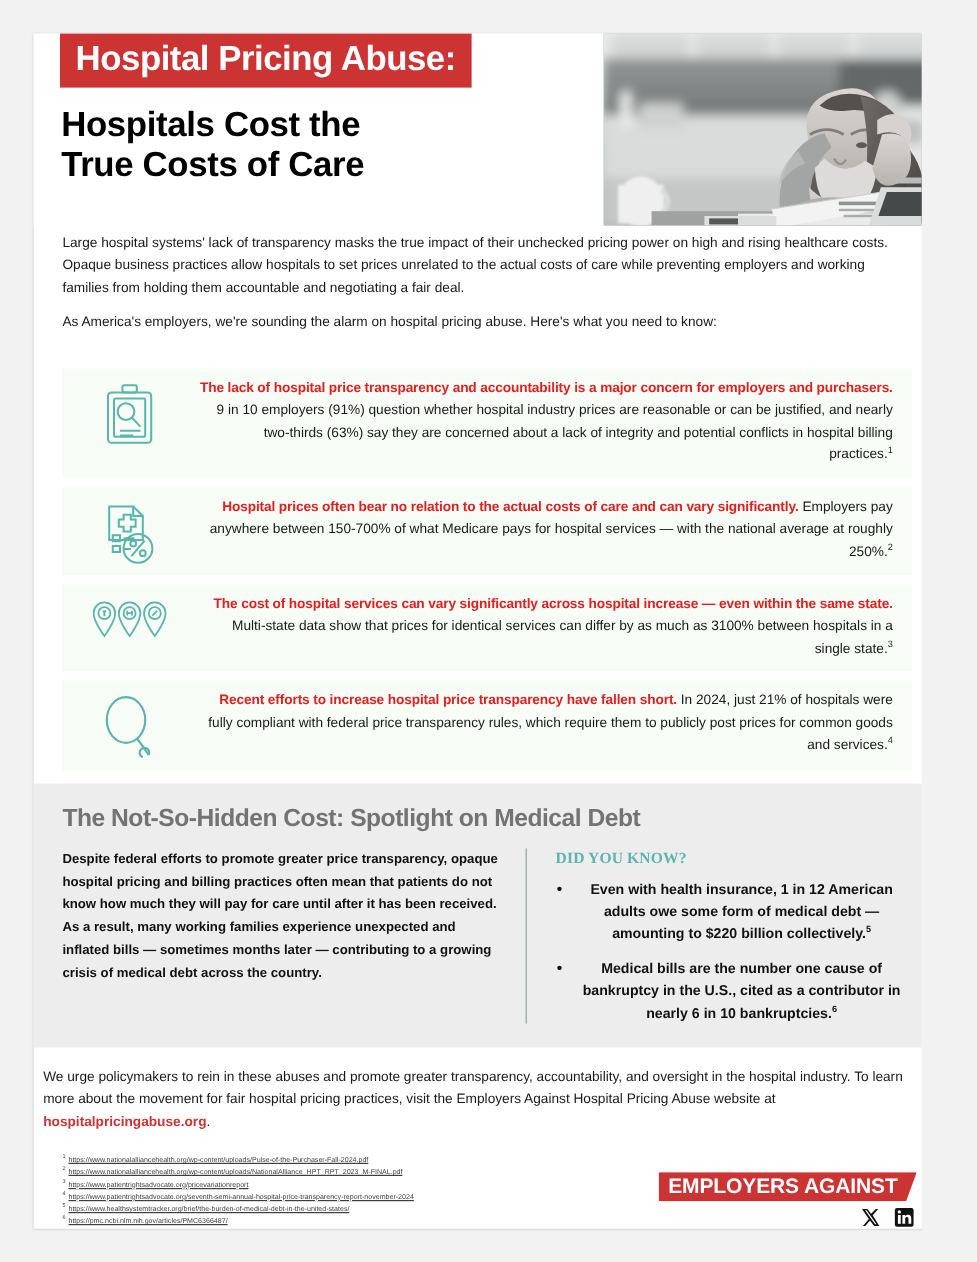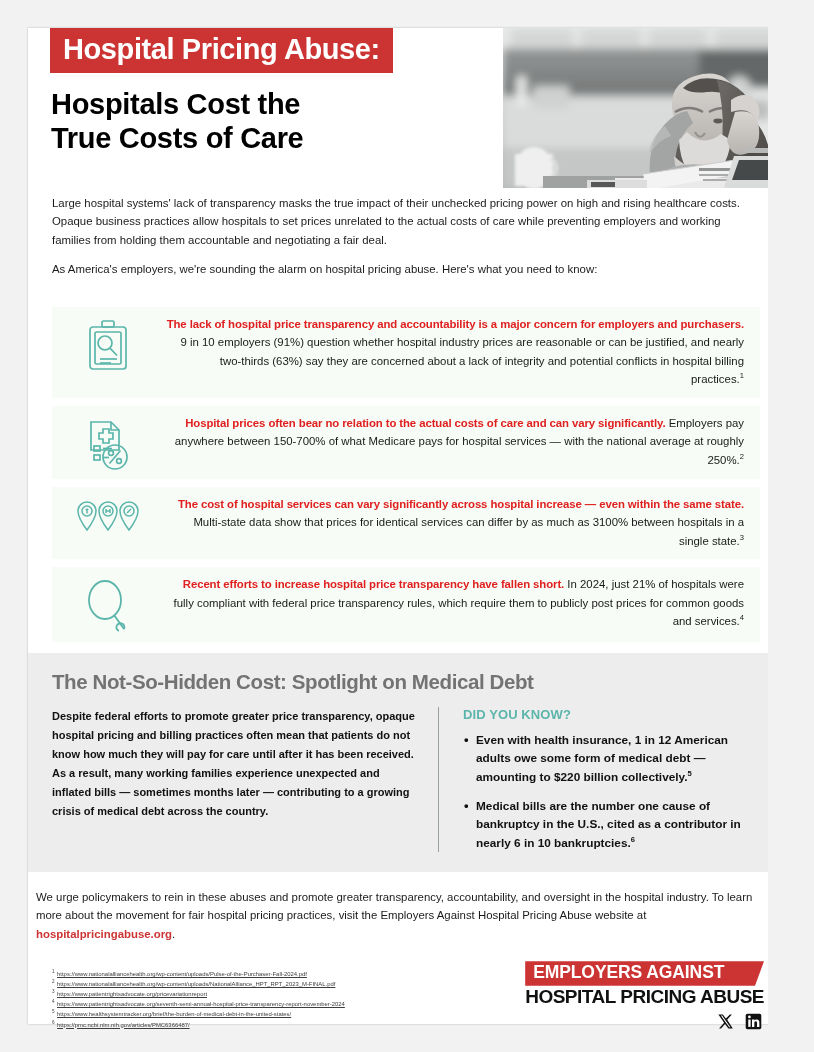--- a/index.html
+++ b/index.html
@@ -125,30 +125,32 @@
     padding-right: 22px;
   }
   .debt-divider { flex: 0 0 1px; background: #9aa0a0; margin-right: 24px; }
   .debt-right { flex: 1 1 auto; }
   .dyk-title {
     color: #5bb5ab;
     font-size: 13px;
     font-weight: bold;
     letter-spacing: 0.1px;
     margin-bottom: 9px;
+    font-family: Liberation Serif, serif;
   }
   .dyk-list { list-style: none; }
   .dyk-list li {
     position: relative;
     padding-left: 13px;
     margin-bottom: 11px;
     font-size: 11.8px;
     font-weight: bold;
     line-height: 1.55;
     color: #111111;
+    text-align: center;
   }
   .dyk-list li:last-child { margin-bottom: 0; }
   .dyk-list li::before {
     content: "•";
     position: absolute;
     left: 1px; top: -1px;
     font-size: 13px;
   }
   .dyk-em { font-weight: bold; }
 
@@ -430,21 +432,20 @@
         <div class="note"><sup>2</sup><a href="#">https://www.nationalalliancehealth.org/wp-content/uploads/NationalAlliance_HPT_RPT_2023_M-FINAL.pdf</a></div>
         <div class="note"><sup>3</sup><a href="#">https://www.patientrightsadvocate.org/pricevariationreport</a></div>
         <div class="note"><sup>4</sup><a href="#">https://www.patientrightsadvocate.org/seventh-semi-annual-hospital-price-transparency-report-november-2024</a></div>
         <div class="note"><sup>5</sup><a href="#">https://www.healthsystemtracker.org/brief/the-burden-of-medical-debt-in-the-united-states/</a></div>
         <div class="note"><sup>6</sup><a href="#">https://pmc.ncbi.nlm.nih.gov/articles/PMC6366487/</a></div>
       </div>
 
       <div class="brand">
         <div class="brand-mark">
           <div class="brand-top">EMPLOYERS AGAINST</div>
-          <div class="brand-bottom">HOSPITAL PRICING ABUSE</div>
         </div>
         <div class="socials">
           <a href="#">
             <svg width="17" height="17" viewBox="0 0 24 24" xmlns="http://www.w3.org/2000/svg">
               <path fill="#111111" d="M18.2 2H21l-6.6 7.5L22.3 22h-6.2l-4.8-6.3L5.7 22H2.9l7.1-8.1L1.9 2h6.3l4.4 5.8L18.2 2Zm-1 18.2h1.7L7.3 3.7H5.5l11.7 16.5Z"></path>
             </svg>
           </a>
           <a href="#">
             <svg width="17" height="17" viewBox="0 0 24 24" xmlns="http://www.w3.org/2000/svg">
               <rect x="1" y="1" width="22" height="22" rx="2.5" fill="#111111"></rect>

